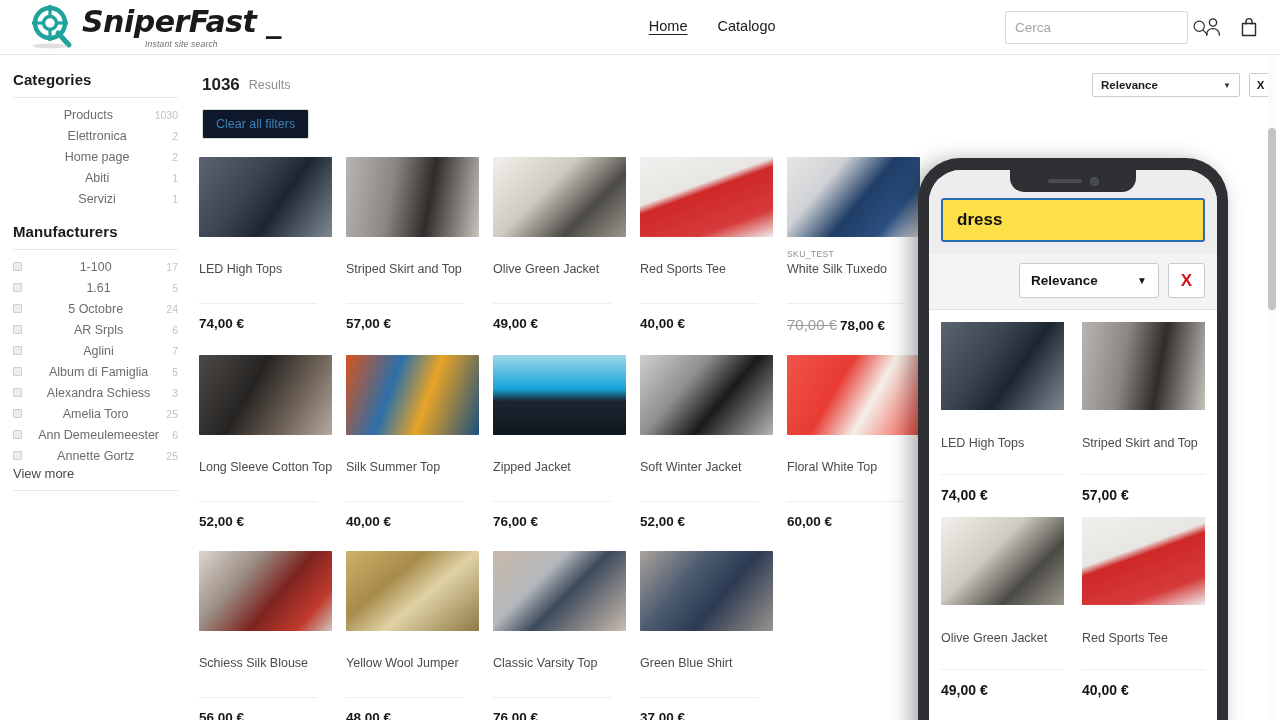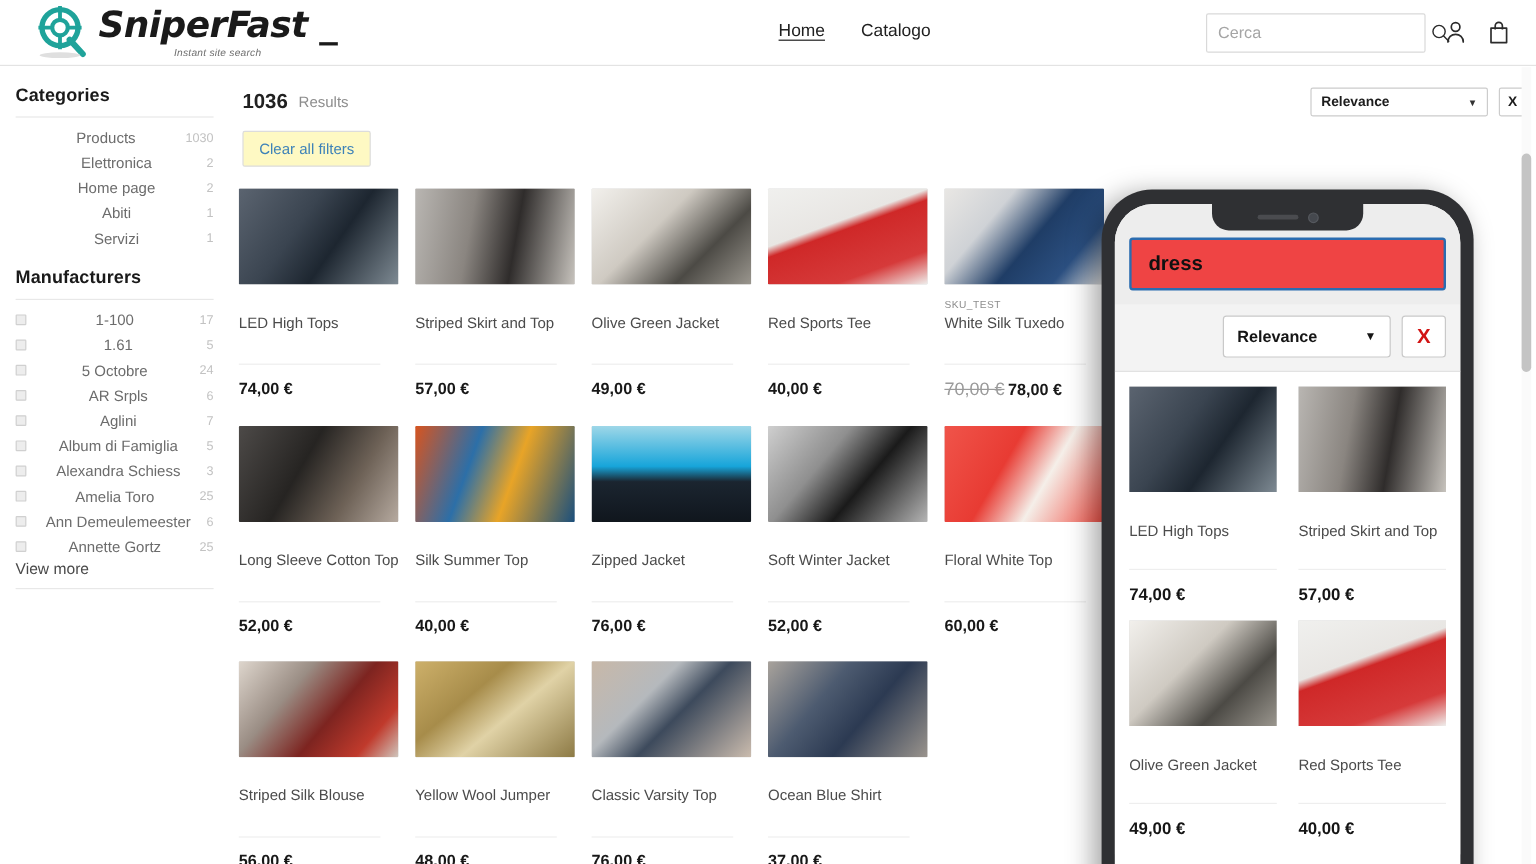--- a/index.html
+++ b/index.html
@@ -108,21 +108,21 @@
   .sortsel .cv { margin-left: auto; font-size: 8px; color: #333; }
   .xbtn {
     width: 23px; height: 24px; border: 1px solid #ccc; border-radius: 2px; background: #fff;
     display: flex; align-items: center; justify-content: center;
     font-size: 11.5px; font-weight: bold; color: #1c1c1c; cursor: pointer;
   }
 
   .clear-btn {
     margin: 12px 0 0 12px;
     display: inline-block;
-    border: 1px solid #dcdcdc; border-radius: 2px; background: #fef9c3;
+    border: 1px solid #dcdcdc; border-radius: 2px; background: #0f172a;
     padding: 7px 13px; font-size: 12.5px; color: #3d82b8; cursor: pointer;
   }
 
   
   .grid {
     margin-top: 18px; padding-left: 9px;
     display: grid;
     grid-template-columns: repeat(5, 146px);
     column-gap: 1px; row-gap: 0;
   }
@@ -173,21 +173,21 @@
     display: flex; align-items: center; justify-content: center; gap: 8px;
     z-index: 4;
   }
   .notch .spk { width: 34px; height: 4px; background: #4a4b4f; border-radius: 3px; }
   .notch .cam { width: 9px; height: 9px; border-radius: 50%; background: #45484e; border: 1px solid #55585e; }
 
   .ph-searchzone {
     background: #ededed; padding: 28px 12px 12px 12px;
   }
   .ph-search {
-    height: 44px; background: #ef4444;
+    height: 44px; background: #fde047;
     border: 2px solid #2b6cb0; border-radius: 3px;
     display: flex; align-items: center; padding: 0 14px;
     font-size: 17px; font-weight: bold; color: #111;
   }
   .ph-toolbar {
     background: #f3f3f3; padding: 9px 12px 11px 12px;
     display: flex; align-items: center; justify-content: flex-end; gap: 9px;
     border-bottom: 1px solid #e2e2e2;
   }
   .ph-sort {
@@ -466,21 +466,21 @@
         <div class="sku empty">.</div>
         <div class="pname">Floral White Top</div>
         <div class="pdiv"></div>
         <div class="pprice"><span>60,00 €</span></div>
       </div>
       <div class="cell">
         <div class="ph">
           <span class="im" style="background: linear-gradient(130deg, rgb(222, 214, 205) 0%, rgb(154, 141, 132) 32%, rgb(125, 36, 32) 58%, rgb(192, 58, 44) 82%, rgb(207, 198, 189) 100%);"></span>
         </div>
         <div class="sku empty">.</div>
-        <div class="pname">Striped Silk Blouse</div>
+        <div class="pname">Schiess Silk Blouse</div>
         <div class="pdiv"></div>
         <div class="pprice"><span>56,00 €</span></div>
       </div>
       <div class="cell">
         <div class="ph">
           <span class="im" style="background: linear-gradient(140deg, rgb(205, 176, 106) 0%, rgb(167, 140, 74) 35%, rgb(224, 210, 166) 58%, rgb(141, 122, 69) 100%);"></span>
         </div>
         <div class="sku empty">.</div>
         <div class="pname">Yellow Wool Jumper</div>
         <div class="pdiv"></div>
@@ -493,21 +493,21 @@
         <div class="sku empty">.</div>
         <div class="pname">Classic Varsity Top</div>
         <div class="pdiv"></div>
         <div class="pprice"><span>76,00 €</span></div>
       </div>
       <div class="cell">
         <div class="ph">
           <span class="im" style="background: linear-gradient(130deg, rgb(169, 163, 156) 0%, rgb(77, 91, 112) 35%, rgb(44, 58, 82) 60%, rgb(154, 148, 141) 100%);"></span>
         </div>
         <div class="sku empty">.</div>
-        <div class="pname">Ocean Blue Shirt</div>
+        <div class="pname">Green Blue Shirt</div>
         <div class="pdiv"></div>
         <div class="pprice"><span>37,00 €</span></div>
       </div>
     </div>
 </main>
 
 <div class="pagescroll-track"></div>
 <div class="pagescroll"></div>
 
 <div class="phone">

